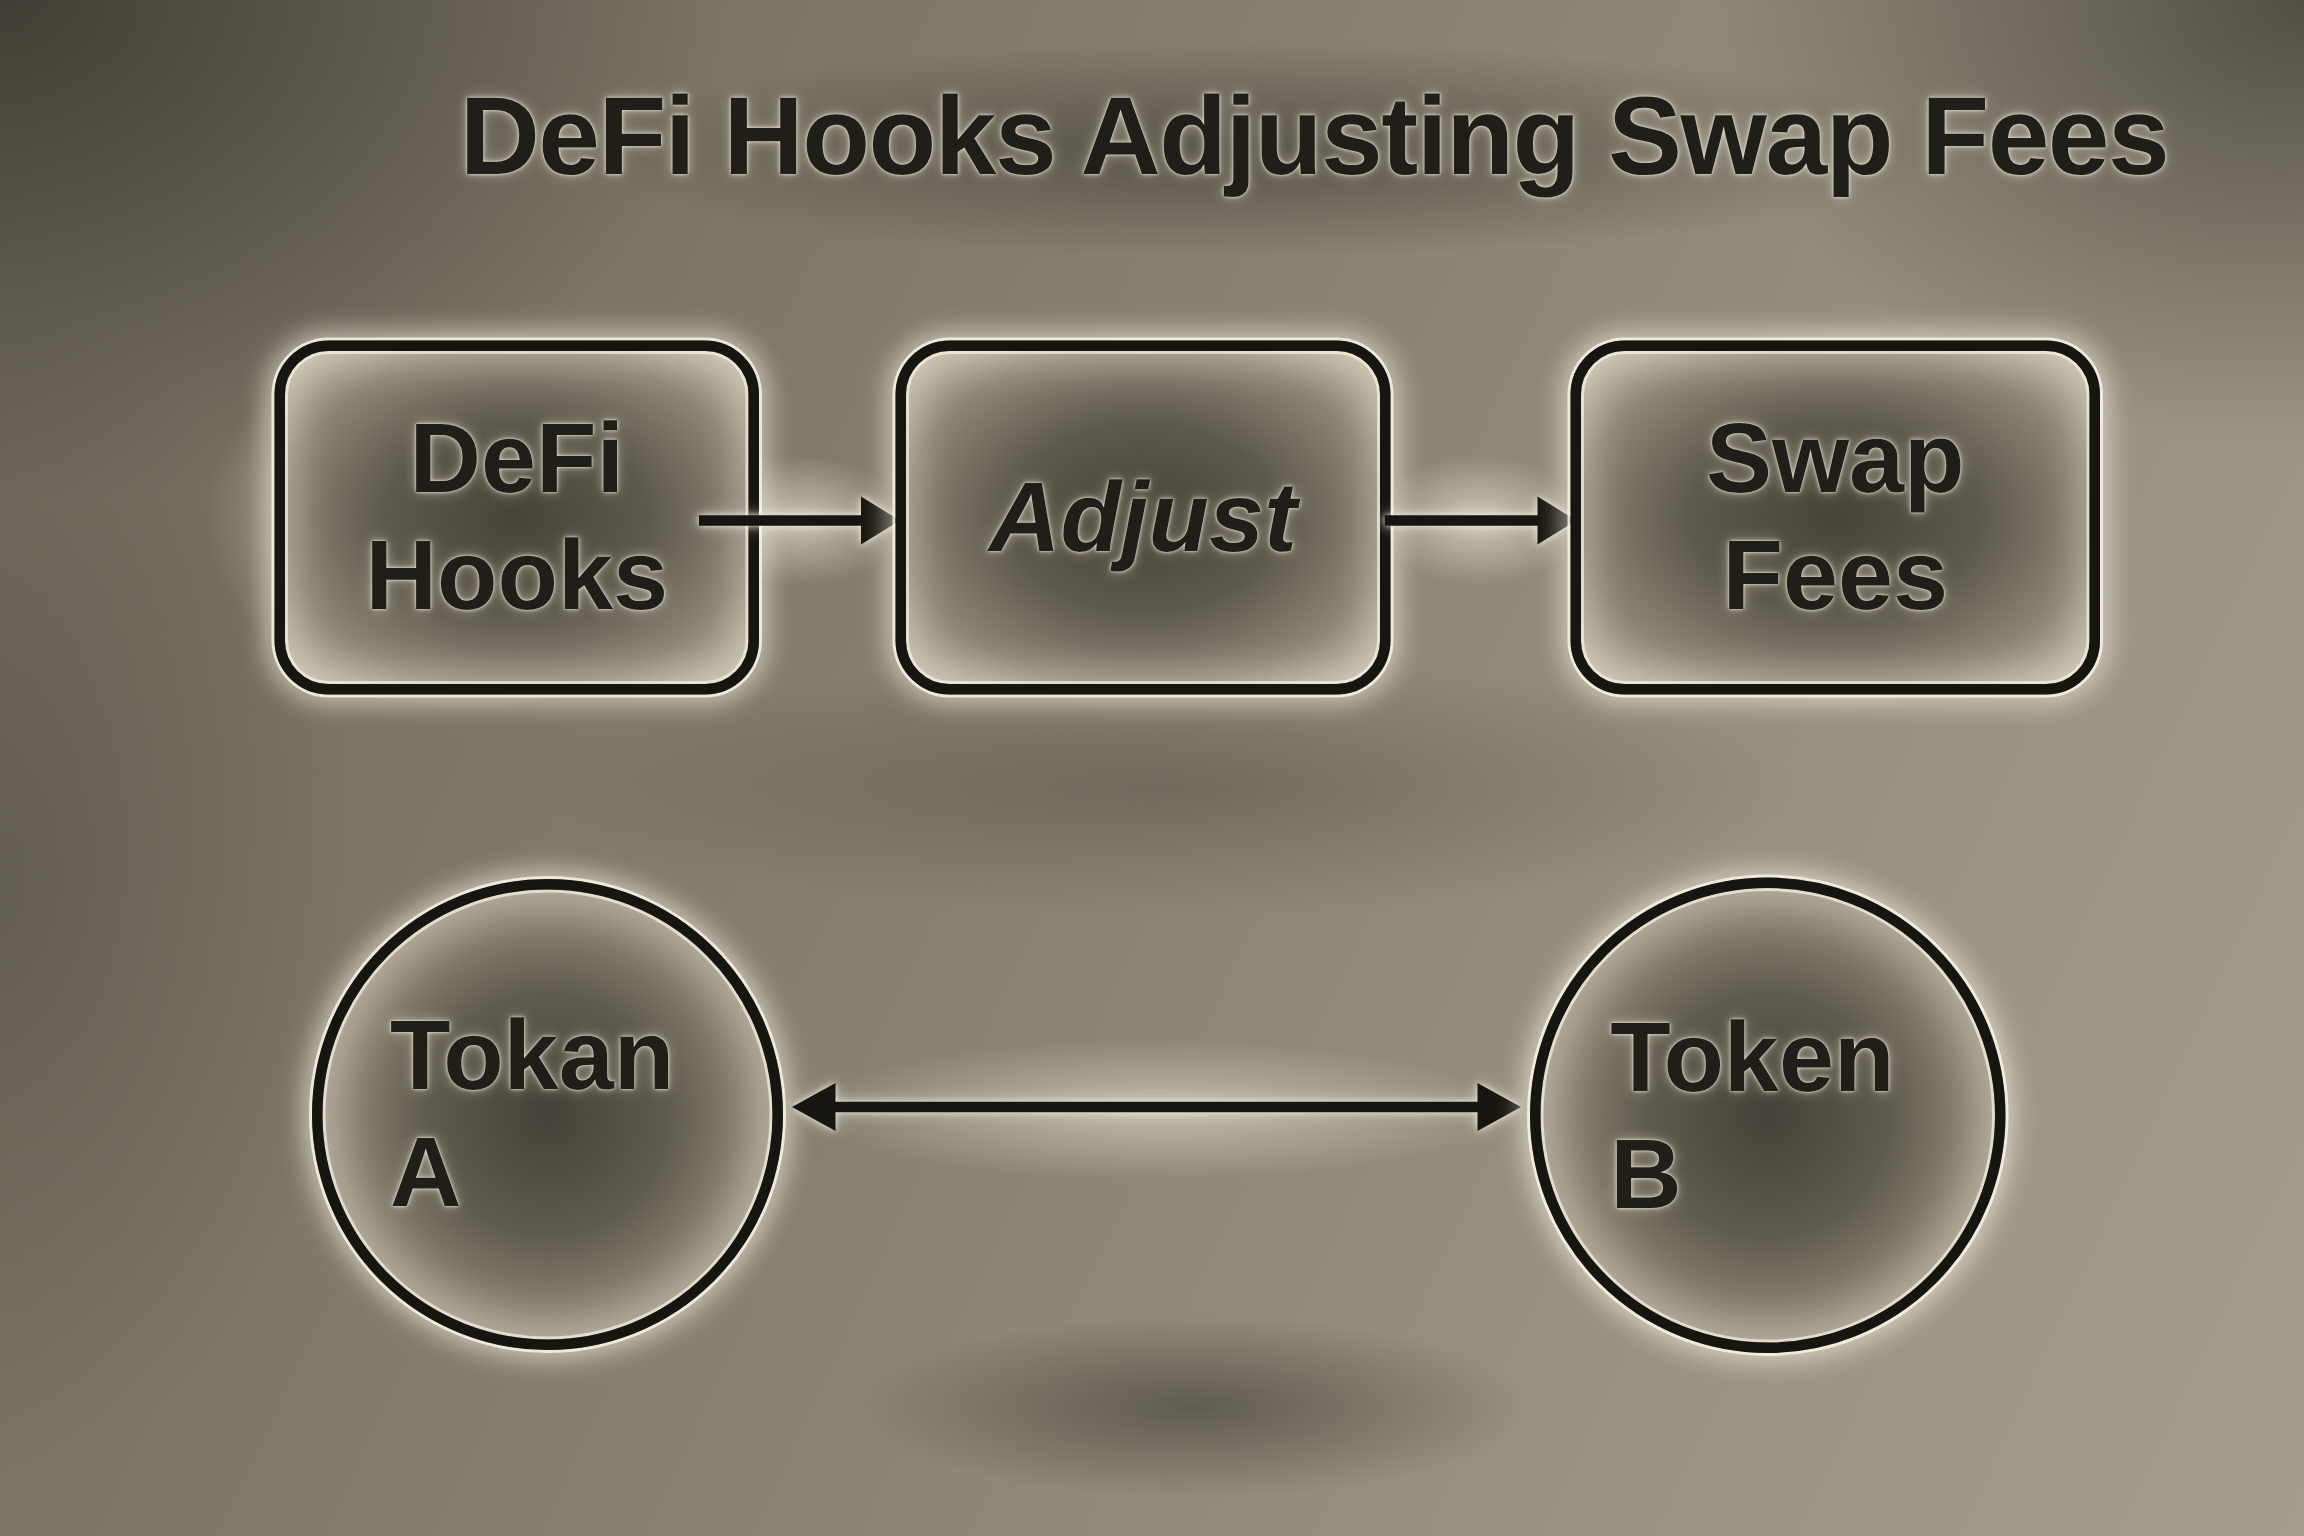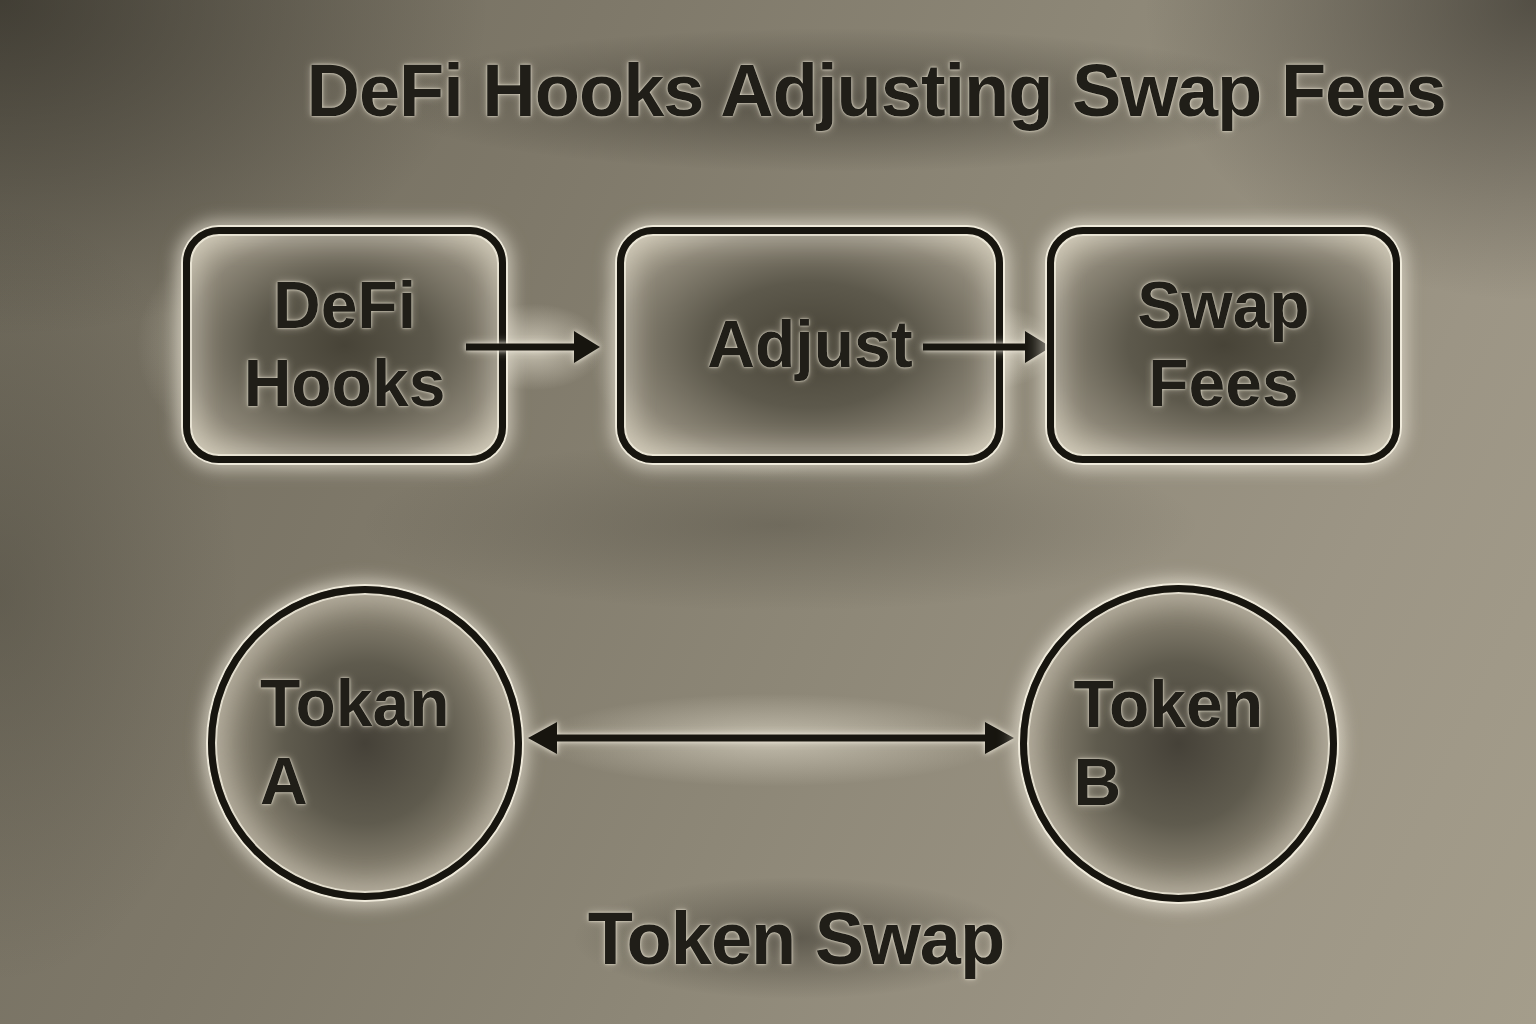--- a/index.html
+++ b/index.html
@@ -64,21 +64,21 @@
     box-shadow:
       0 0 0 2px rgba(248,243,228,0.85),
       0 0 16px 7px rgba(248,243,228,0.55),
       inset 0 0 0 2px rgba(248,243,228,0.70),
       inset 0 0 24px 10px rgba(248,243,228,0.30);
     display: flex;
     align-items: center;
     justify-content: center;
   }
   #node-defi-hooks { left: 147px; width: 323px; margin-left: 36px; }
-  #node-adjust     { left: 617px; width: 386px; }
+  #node-adjust     { left: 597px; width: 330px; font-style: italic; }
   #node-swap-fees  { left: 1047px; width: 353px; }
 
   .node-label {
     font-size: 66px;
     font-weight: bold;
     line-height: 1.18;
     text-align: center;
     color: #201e18;
     max-width: 285px;
     text-shadow:
@@ -177,15 +177,14 @@
   <svg class="arrow-svg" id="arrow-swap" width="492" height="56" viewBox="0 0 492 56">
     <line x1="26" y1="28" x2="466" y2="28" stroke="#17150f" stroke-width="7"></line>
     <polygon points="3,28 32,12 32,44" fill="#17150f"></polygon>
     <polygon points="489,28 460,12 460,44" fill="#17150f"></polygon>
   </svg>
 
   <div class="token-node" id="node-token-b">
     <span class="token-label">Token B</span>
   </div>
 
-  <div class="caption">Token Swap</div>
 
 </div>
 
 </body></html>

